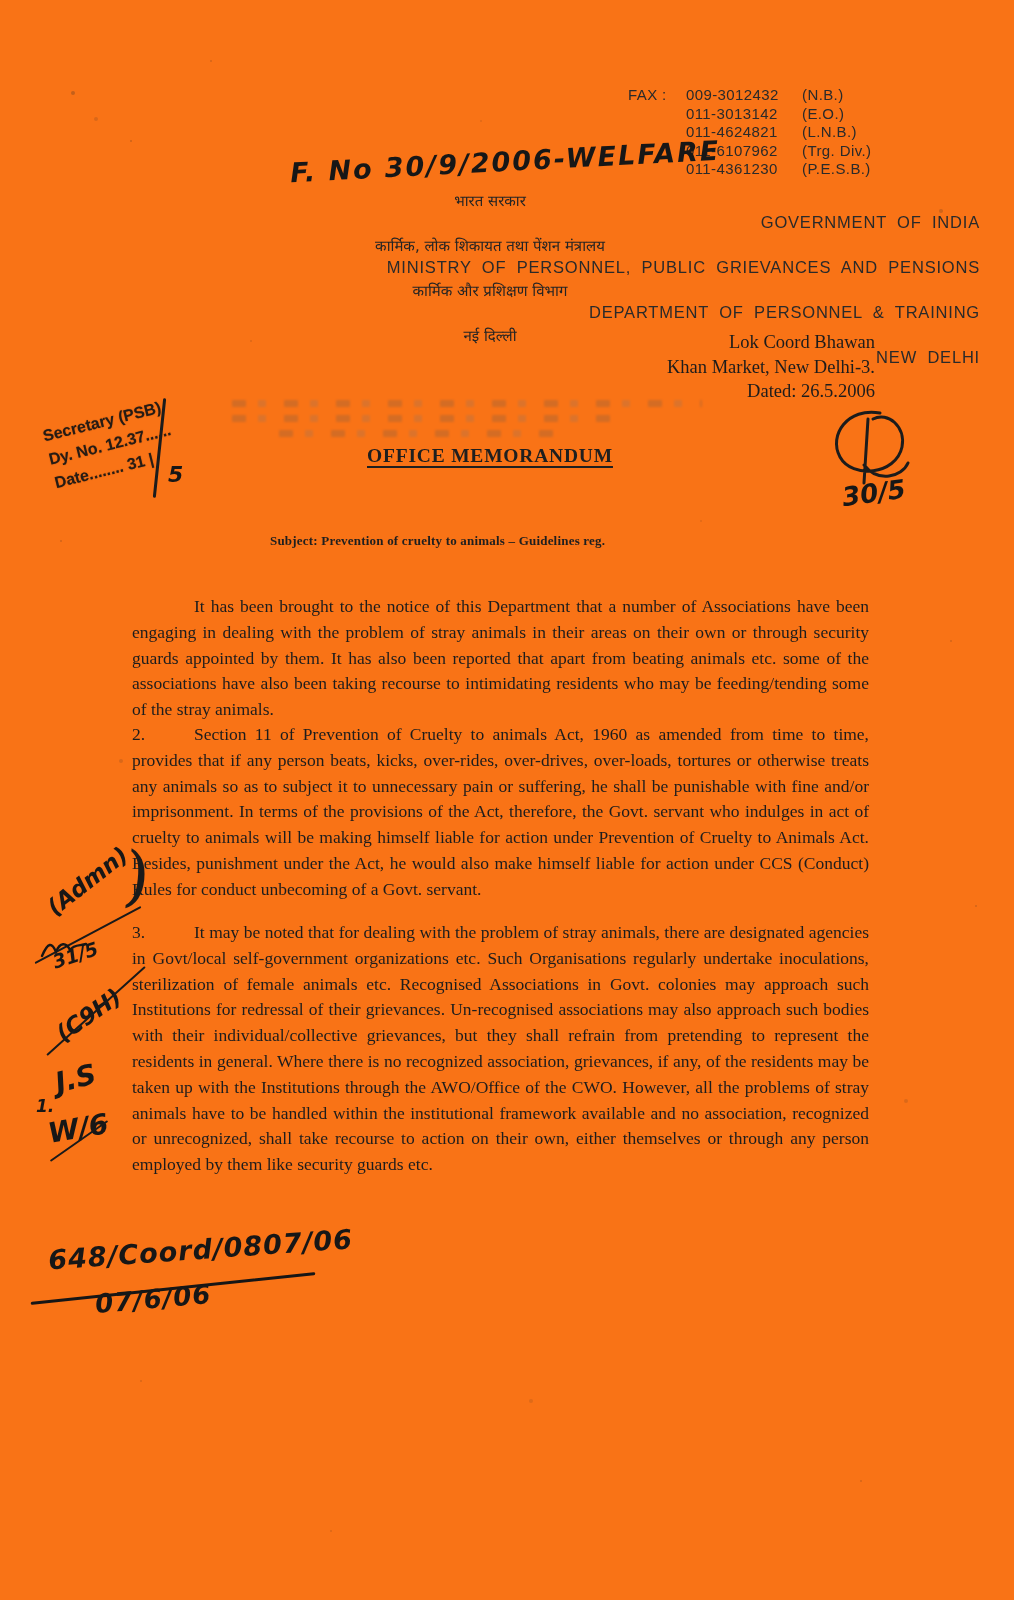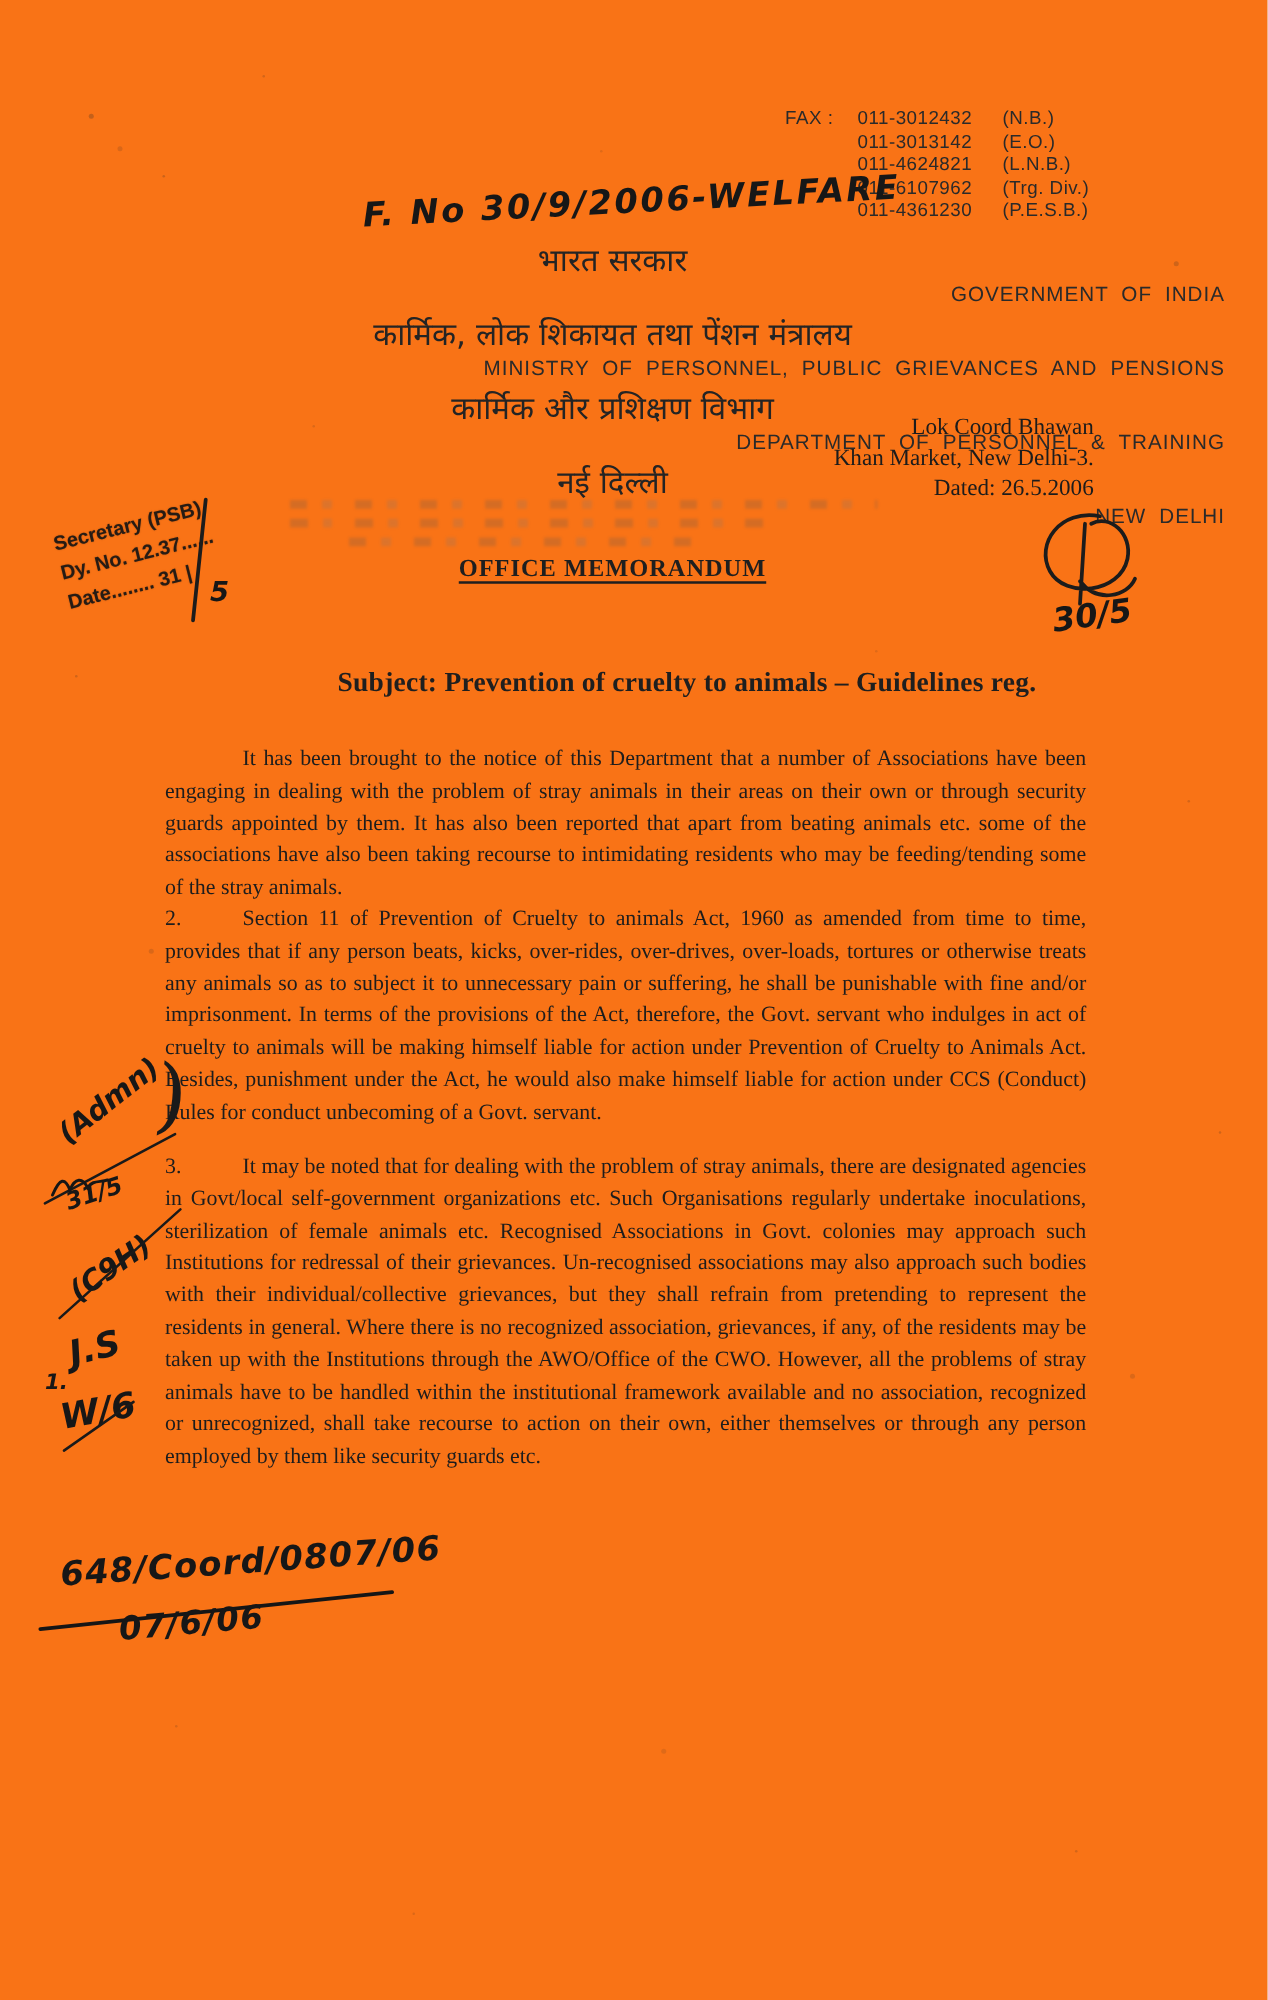--- a/index.html
+++ b/index.html
@@ -27,21 +27,21 @@
   .fax-row{display:flex;}
   .fax-label{width:58px;}
   .fax-num{width:116px;}
   .fax-dept{flex:1;}
 
   
   .fileno{position:absolute;left:290px;top:146px;font-size:27px;letter-spacing:2px;transform:rotate(-3deg);}
 
   
   .gov-header{position:absolute;left:0;top:188px;width:980px;text-align:center;}
-  .gov-header .hi{font-size:25px;color:#242424;margin:2px 0;font-family:"DejaVu Sans",sans-serif;}
+  .gov-header .hi{font-size:15px;color:#242424;margin:2px 0;font-family:"DejaVu Sans",sans-serif;}
   .gov-header .en{font-family:"Liberation Sans",sans-serif;font-size:16.5px;color:#2a2a2a;margin:3px 0;letter-spacing:.8px;word-spacing:5px;text-align:right;}
 
   
   .addr{position:absolute;right:139px;top:330px;text-align:right;font-size:18.5px;line-height:24.5px;color:#1c1c1c;}
 
   
   .stamp{position:absolute;left:46px;top:398px;width:215px;transform:rotate(-14deg);
     font-family:"Liberation Sans",sans-serif;font-weight:bold;font-size:16px;line-height:24px;
     color:rgba(20,20,20,.85);text-shadow:0 0 1px rgba(20,20,20,.5);}
   .stamp-stroke{position:absolute;left:158px;top:398px;width:3px;height:100px;background:#1c1c1c;transform:rotate(6deg);border-radius:2px;}
@@ -56,21 +56,21 @@
   
   .memo-title{position:absolute;left:0;top:445px;width:980px;text-align:center;
     font-weight:bold;font-size:19.5px;letter-spacing:.8px;
     text-decoration:underline;text-decoration-thickness:2px;text-underline-offset:4px;}
 
   
   .sign-circle{position:absolute;left:818px;top:405px;}
   .thirty-five{position:absolute;left:842px;top:478px;font-size:26px;transform:rotate(-8deg);}
 
   
-  .subject{position:absolute;left:270px;top:533px;font-weight:bold;font-size:22px;letter-spacing:.2px;}
+  .subject{position:absolute;left:270px;top:533px;font-weight:bold;font-size:13px;letter-spacing:.2px;}
 
   
   .body-para{position:absolute;left:132px;width:737px;margin:0;
     font-size:17.5px;line-height:25.8px;text-align:justify;color:#1d1d1d;}
   .p1{top:594px;text-indent:62px;}
   .p2{top:722px;}
   .p3{top:920px;}
   .para-num{display:inline-block;width:62px;text-indent:0;}
 
   
@@ -95,21 +95,21 @@
 </style>
 </head>
 <body>
 
 <div class="page">
   <div class="speckles"></div>
 
   <div class="fax sans">
     <div class="fax-row">
       <span class="fax-label">FAX :</span>
-      <span class="fax-num">011-3012432</span>
+      <span class="fax-num">009-3012432</span>
       <span class="fax-dept">(N.B.)</span>
     </div>
     <div class="fax-row">
       <span class="fax-label"></span>
       <span class="fax-num">011-3013142</span>
       <span class="fax-dept">(E.O.)</span>
     </div>
     <div class="fax-row">
       <span class="fax-label"></span>
       <span class="fax-num">011-4624821</span>

